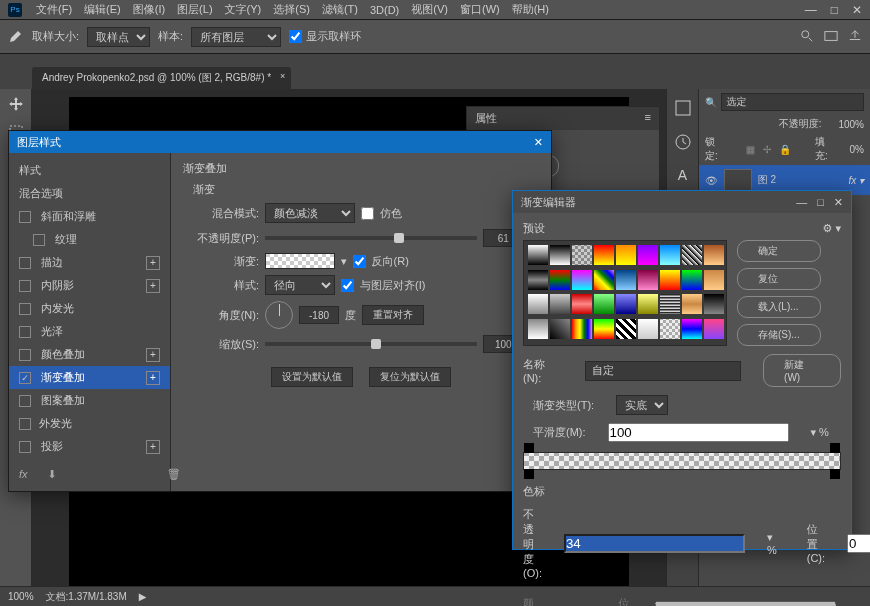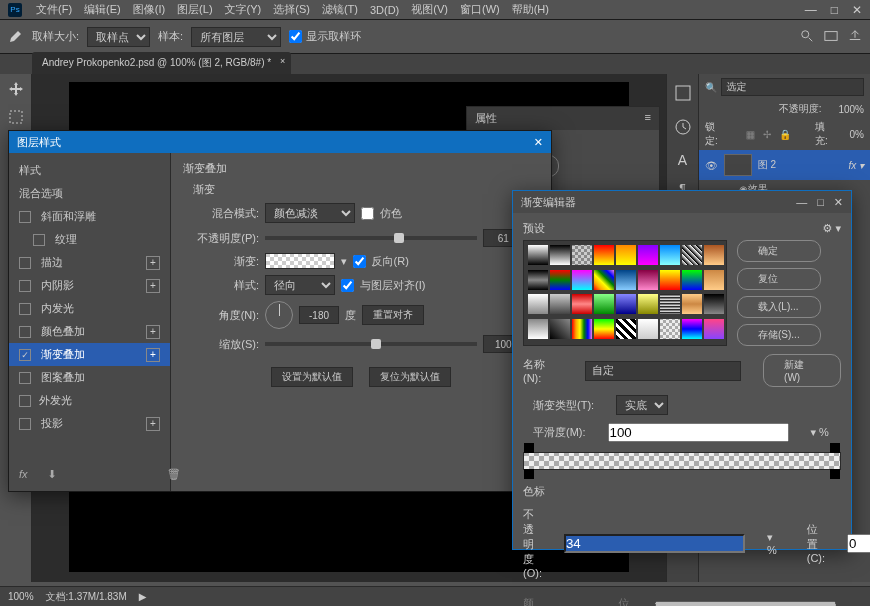--- a/index.html
+++ b/index.html
@@ -9,21 +9,21 @@
 .menubar .menu-item { padding: 0 6px; cursor: default; font-size: 11px; }
 .menubar .win-controls { margin-left: auto; display: flex; gap: 14px; }
 .menubar .win-controls span { cursor: default; font-size: 12px; }
 .options-bar { background: #535353; height: 34px; display: flex; align-items: center; padding: 0 8px; border-bottom: 1px solid #1a1a1a; gap: 8px; }
 .options-bar .tool-icon svg { width: 16px; height: 16px; }
 .opt-label { font-size: 11px; }
 .opt-select { background: #3f3f3f; border: 1px solid #2a2a2a; color: #ccc; height: 20px; padding: 0 4px; font-size: 11px; }
 .opt-check { display: flex; align-items: center; gap: 4px; }
 .right-icons { margin-left: auto; display: flex; gap: 10px; align-items: center; }
 .right-icons svg { width: 14px; height: 14px; }
-.doc-tab-bar { background: #434343; height: 20px; display: flex; align-items: flex-end; padding-left: 32px; }
+.doc-tab-bar { background: #434343; height: 35px; display: flex; align-items: flex-end; padding-left: 32px; }
 .doc-tab { background: #2e2e2e; height: 22px; padding: 0 20px 0 10px; display: flex; align-items: center; font-size: 10px; border-top-left-radius: 3px; border-top-right-radius: 3px; position: relative; }
 .doc-tab .close { position: absolute; right: 6px; top: 4px; font-size: 9px; }
 .workspace { display: flex; height: calc(100% - 78px - 20px); }
 .toolbar { width: 32px; background: #535353; border-right: 1px solid #2a2a2a; display: flex; flex-direction: column; align-items: center; padding-top: 4px; gap: 6px; }
 .tool-btn { width: 22px; height: 22px; display: flex; align-items: center; justify-content: center; cursor: default; }
 .tool-btn svg { width: 16px; height: 16px; }
 .canvas { flex: 1; background: #2c2c2c; position: relative; display: flex; justify-content: center; padding-top: 8px; }
 .canvas-img { width: 560px; height: 490px; background: #000; }
 .right-docks { width: 32px; background: #434343; border-left: 1px solid #2a2a2a; display: flex; flex-direction: column; align-items: center; padding-top: 10px; gap: 14px; }
 .right-docks svg { width: 18px; height: 18px; }
@@ -294,20 +294,26 @@
           <span style="display:flex;align-items:center;gap:6px">
             <span class="chk"></span>
             <span>内阴影</span>
           </span>
           <span class="plus">+</span>
         </div>
         <div class="ls-sidebar-row">
           <span style="display:flex;align-items:center;gap:6px">
             <span class="chk"></span>
             <span>内发光</span>
+          </span>
+        </div>
+        <div class="ls-sidebar-row">
+          <span style="display:flex;align-items:center;gap:6px">
+            <span class="chk"></span>
+            <span>光泽</span>
           </span>
         </div>
         <div class="ls-sidebar-row">
           <span style="display:flex;align-items:center;gap:6px">
             <span class="chk"></span>
             <span>颜色叠加</span>
           </span>
           <span class="plus">+</span>
         </div>
         <div class="ls-sidebar-row active">

